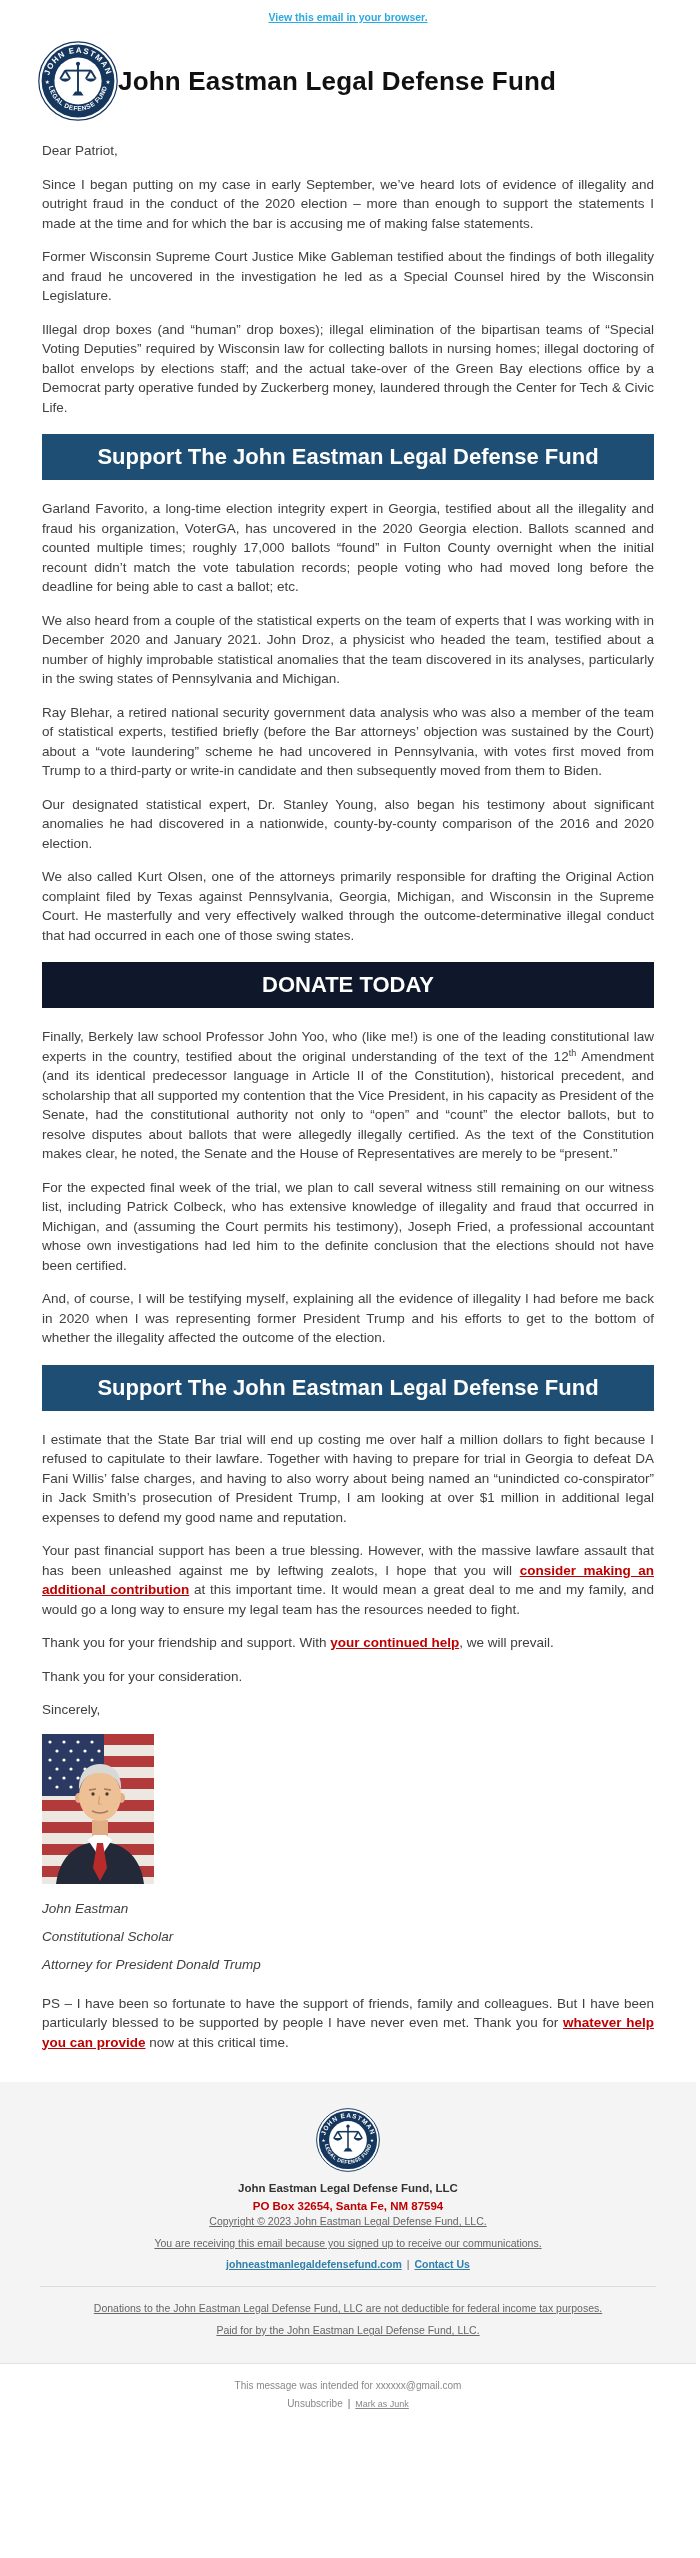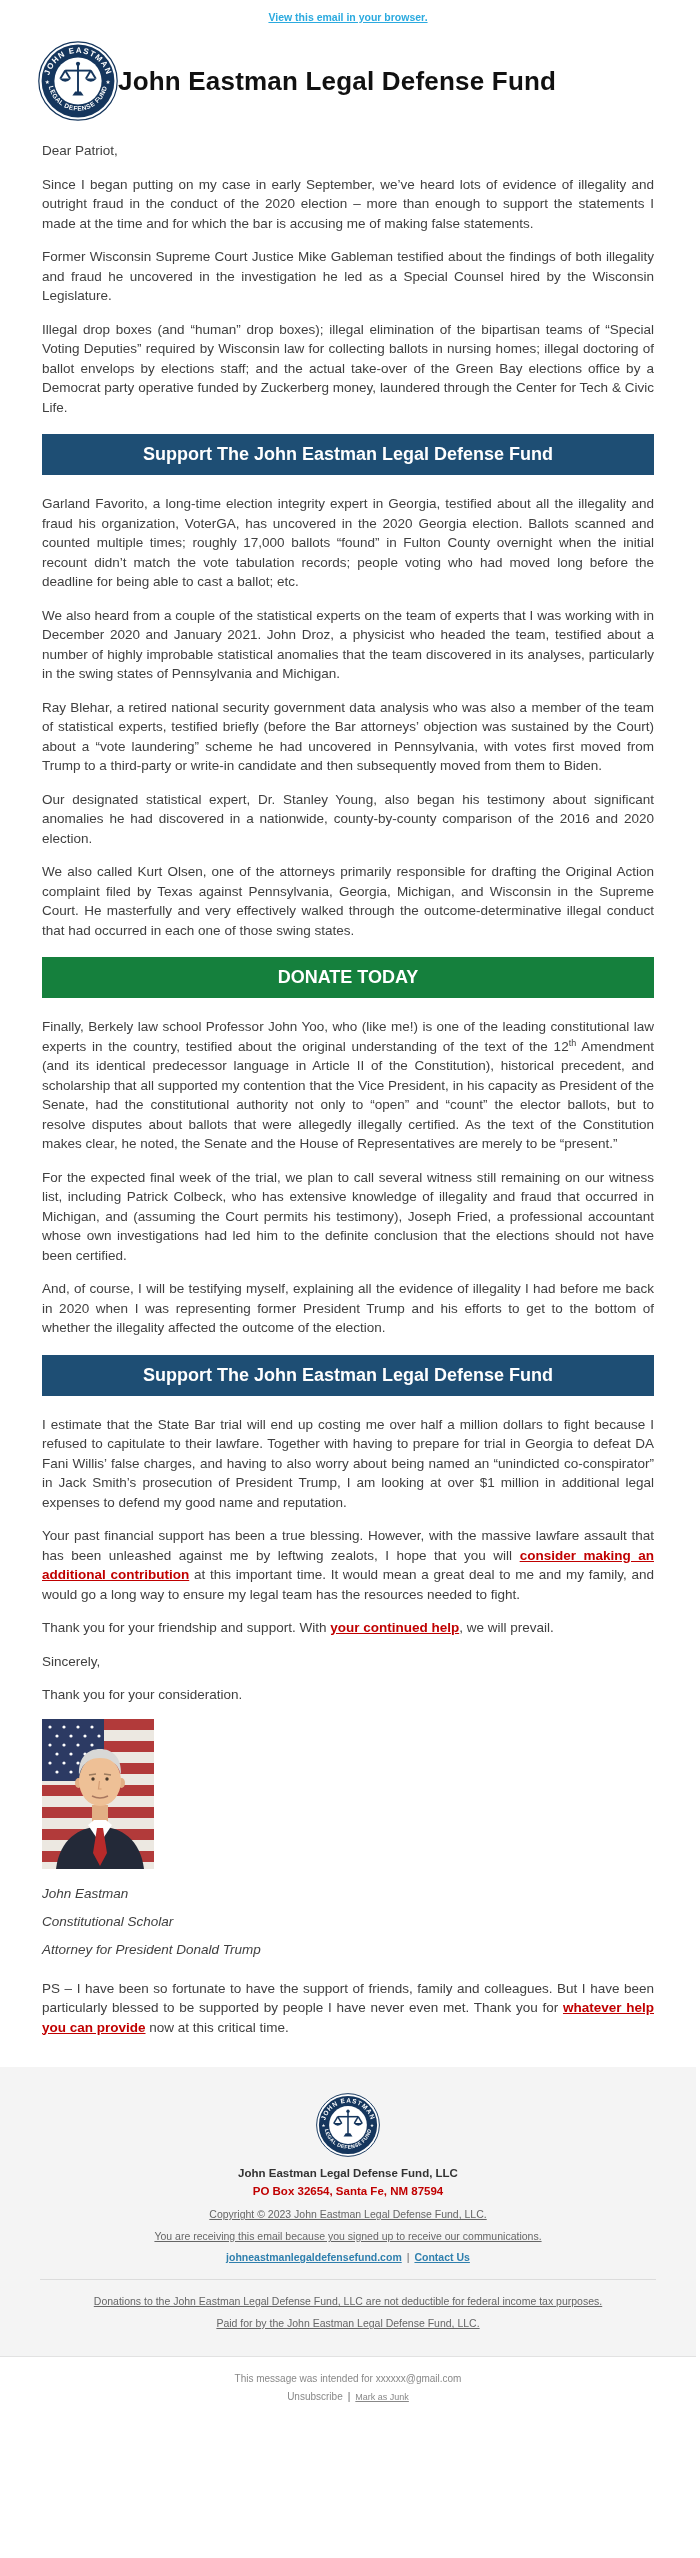--- a/index.html
+++ b/index.html
@@ -28,44 +28,44 @@
   
   .content { padding: 8px 42px 0; }
   .body-p {
     margin: 0 0 14px; font-size: 13.5px; line-height: 19.5px;
     text-align: justify; color: #404040;
   }
   sup { font-size: 9px; vertical-align: super; line-height: 0; }
 
   .banner {
     margin: 17px 0 19px; padding: 10px 0;
-    text-align: center; color: #ffffff; font-weight: bold; font-size: 18px;
+    text-align: center; color: #ffffff; font-weight: bold; font-size: 22px;
     cursor: pointer;
   }
   .banner.navy { background: #1E4E74; }
-  .banner.red  { background: #15803d; }
+  .banner.red  { background: #0f172a; }
 
   a.inline-link {
     color: #C00000; font-weight: bold; text-decoration: underline; cursor: pointer;
   }
 
   .photo { width: 112px; height: 150px; margin: 4px 0 16px; }
 
   .signature { margin: 0 0 20px; }
   .sig-line {
     margin: 0 0 10px; font-size: 13.5px; font-style: italic; color: #404040; line-height: 18px;
   }
 
   
   .footer {
     background: #f4f4f4; margin-top: 30px; padding: 26px 40px 18px; text-align: center;
   }
   .footer .logo-footer { width: 64px; height: 64px; margin: 0 auto 10px; }
   .f-org  { margin: 0 0 6px;  font-size: 11.5px; font-weight: bold; color: #333333; }
-  .f-addr { margin: 0 0 10px; font-size: 11.5px; font-weight: bold; color: #C00000; }
+  .f-addr { margin: 0 0 2px; font-size: 11.5px; font-weight: bold; color: #C00000; }
   .f-line { margin: 0 0 7px;  font-size: 10.5px; color: #666666; line-height: 15px; text-decoration: underline; }
   .f-links { margin: 6px 0 16px; font-size: 10.5px; color: #666666; }
   .f-links a { color: #2F7FAD; font-weight: bold; text-decoration: underline; cursor: pointer; }
   .f-links .sep, .b-links .sep { margin: 0 5px; color: #666666; }
   .f-divider { border-top: 1px solid #dcdcdc; margin: 14px 0 14px; }
 
   .bottom {
     background: #ffffff; padding: 16px 40px 22px; text-align: center;
     border-top: 1px solid #e2e2e2;
   }
@@ -132,22 +132,22 @@
 
     <p class="body-p"><span>Finally, Berkely law school Professor John Yoo, who (like me!) is one of the leading constitutional law experts in the country, testified about the original understanding of the text of the 12</span><sup>th</sup><span> Amendment (and its identical predecessor language in Article II of the Constitution), historical precedent, and scholarship that all supported my contention that the Vice President, in his capacity as President of the Senate, had the constitutional authority not only to “open” and “count” the elector ballots, but to resolve disputes about ballots that were allegedly illegally certified. As the text of the Constitution makes clear, he noted, the Senate and the House of Representatives are merely to be “present.”</span></p>
     <p class="body-p">For the expected final week of the trial, we plan to call several witness still remaining on our witness list, including Patrick Colbeck, who has extensive knowledge of illegality and fraud that occurred in Michigan, and (assuming the Court permits his testimony), Joseph Fried, a professional accountant whose own investigations had led him to the definite conclusion that the elections should not have been certified.</p>
     <p class="body-p">And, of course, I will be testifying myself, explaining all the evidence of illegality I had before me back in 2020 when I was representing former President Trump and his efforts to get to the bottom of whether the illegality affected the outcome of the election.</p>
 
     <div class="banner navy">Support The John Eastman Legal Defense Fund</div>
 
     <p class="body-p">I estimate that the State Bar trial will end up costing me over half a million dollars to fight because I refused to capitulate to their lawfare. Together with having to prepare for trial in Georgia to defeat DA Fani Willis’ false charges, and having to also worry about being named an “unindicted co-conspirator” in Jack Smith’s prosecution of President Trump, I am looking at over $1 million in additional legal expenses to defend my good name and reputation.</p>
     <p class="body-p"><span>Your past financial support has been a true blessing. However, with the massive lawfare assault that has been unleashed against me by leftwing zealots, I hope that you will </span><a class="inline-link">consider making an additional contribution</a><span> at this important time. It would mean a great deal to me and my family, and would go a long way to ensure my legal team has the resources needed to fight.</span></p>
     <p class="body-p"><span>Thank you for your friendship and support. With </span><a class="inline-link">your continued help</a><span>, we will prevail.</span></p>
+    <p class="body-p">Thank you for your consideration.</p>
     <p class="body-p">Sincerely,</p>
-    <p class="body-p">Thank you for your consideration.</p>
 
     <div class="photo">
       <svg viewBox="0 0 112 150" width="112" height="150">
         <rect width="112" height="150" fill="#ece8e1"></rect>
         <g fill="#b23a3a">
           <rect x="0" y="0" width="112" height="11"></rect>
           <rect x="0" y="22" width="112" height="11"></rect>
           <rect x="0" y="44" width="112" height="11"></rect>
           <rect x="0" y="66" width="112" height="11"></rect>
           <rect x="0" y="88" width="112" height="11"></rect>

